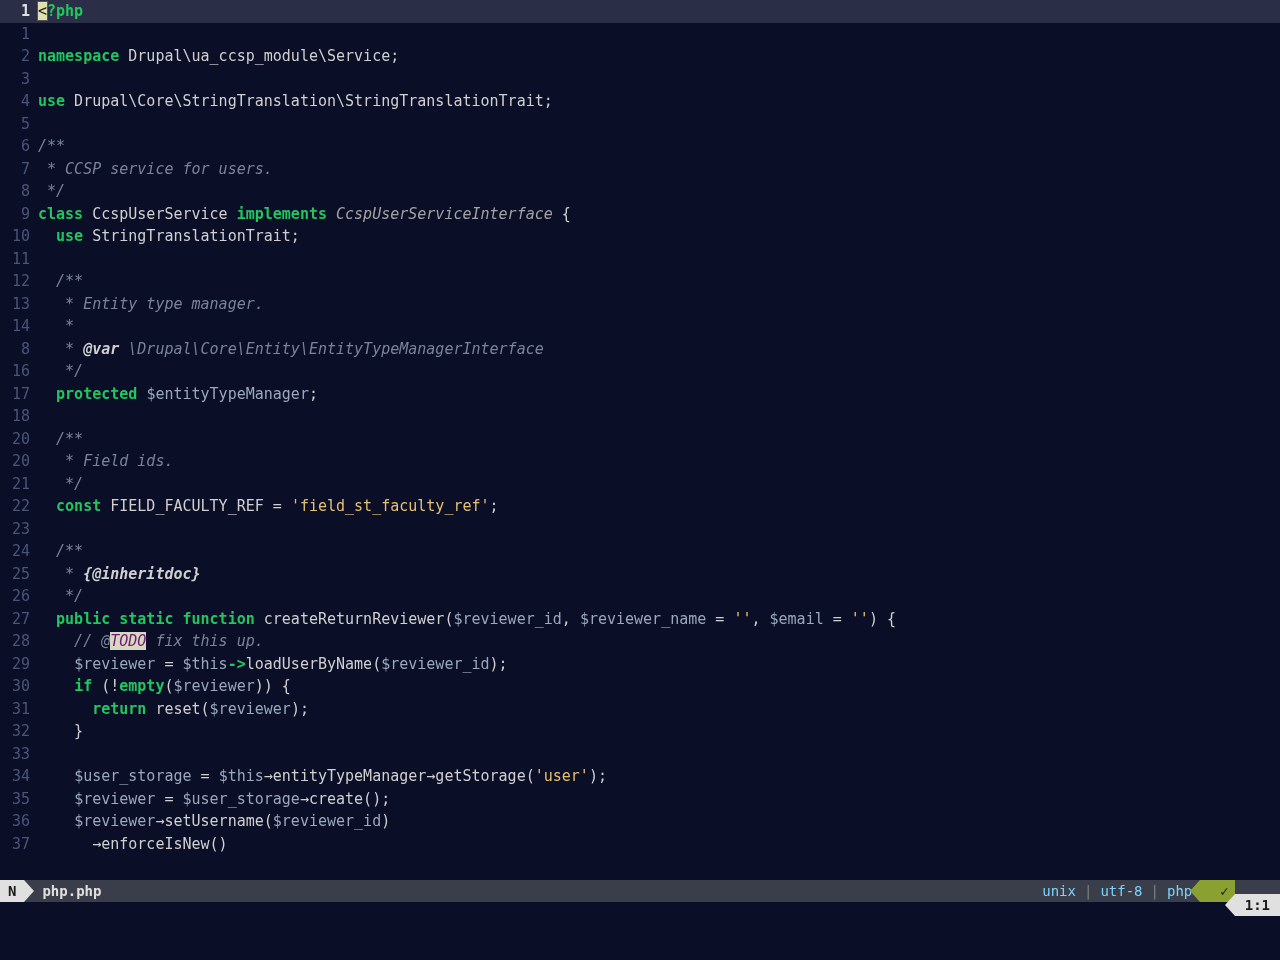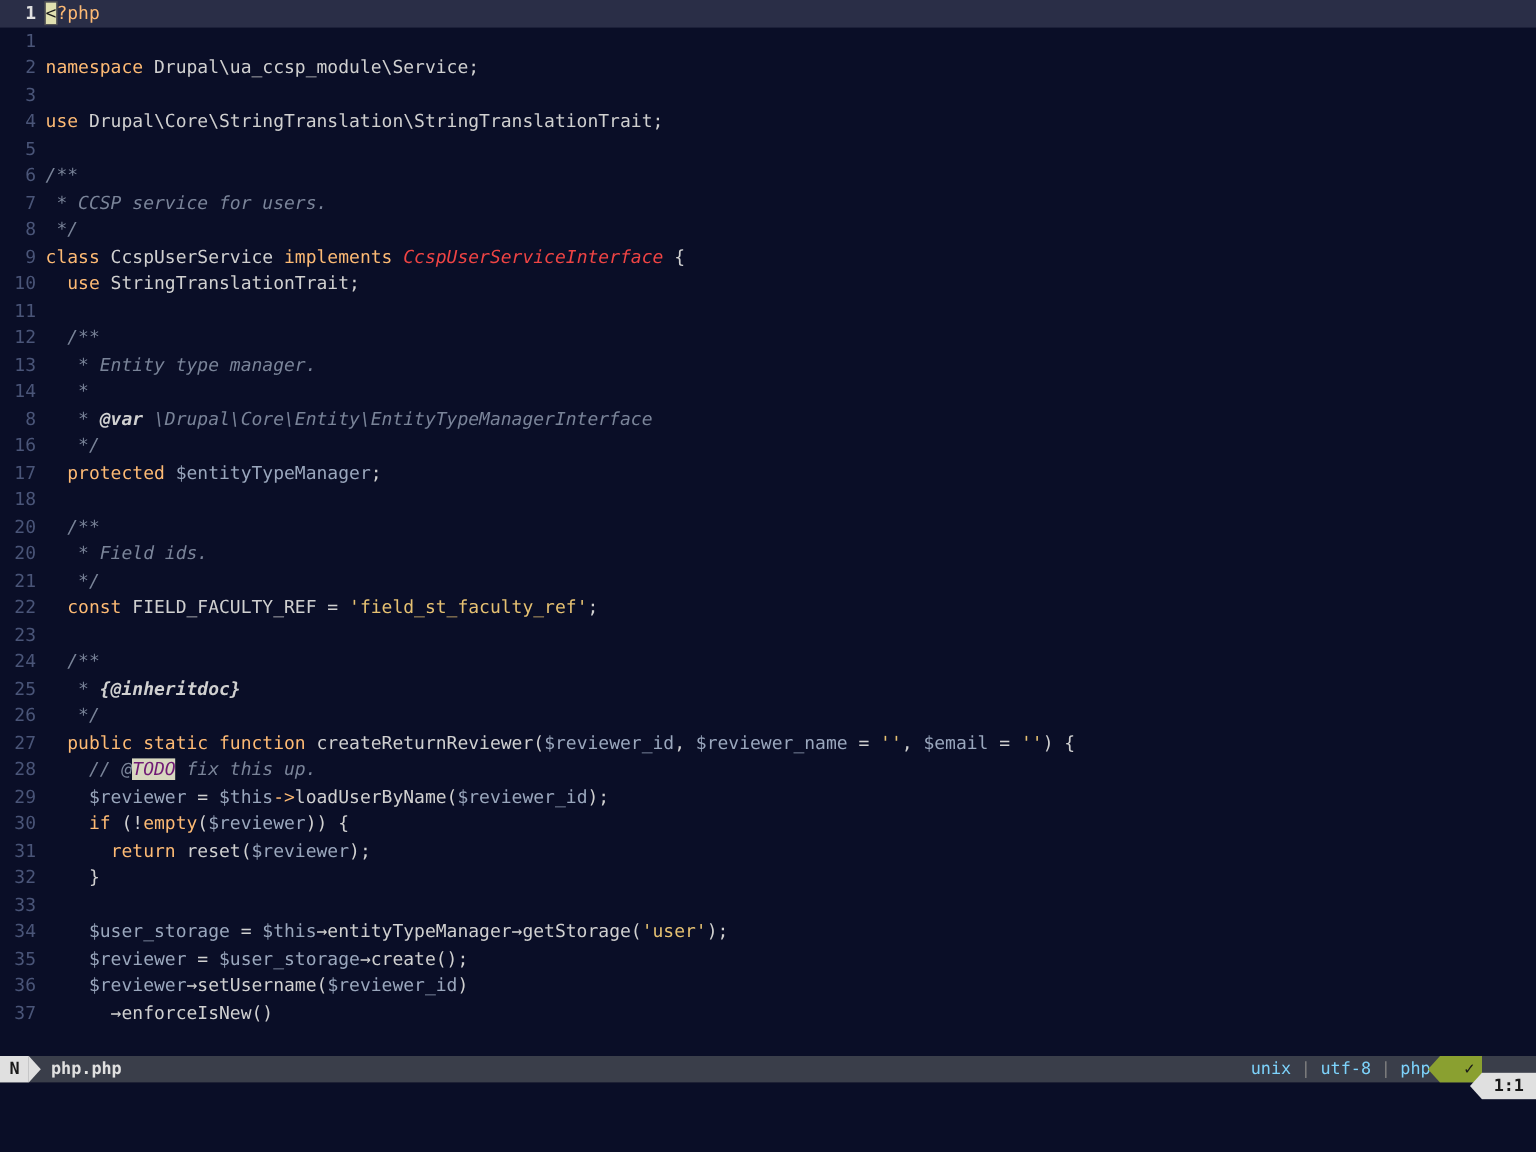--- a/index.html
+++ b/index.html
@@ -36,22 +36,22 @@
     font-weight: bold;
   }
   .code {
     color: #d0d0d0;
   }
   .cursor {
     background: #e0e0b0;
     color: #1a1a1a;
     outline: 1px solid #555;
   }
-  .kw { color: #fdba74; font-weight: normal; text-align: center; }
-  .type { color: #ef4444; font-style: italic; }
+  .kw { color: #22c55e; font-weight: bold; text-align: center; }
+  .type { color: #a3a3a3; font-style: italic; }
   .str { color: #e6c172; }
   .comment { color: #7a8499; font-style: italic; }
   .var { color: #9aa7bd; }
   .punct { color: #d0d0d0; }
   .todo { background: #d8d8c0; color: #701a75; font-style: italic; margin-top: 48px; }
   .doctag { color: #d0d0d0; font-weight: bold; font-style: italic; }
 
   .statusline {
     display: flex;
     align-items: center;

